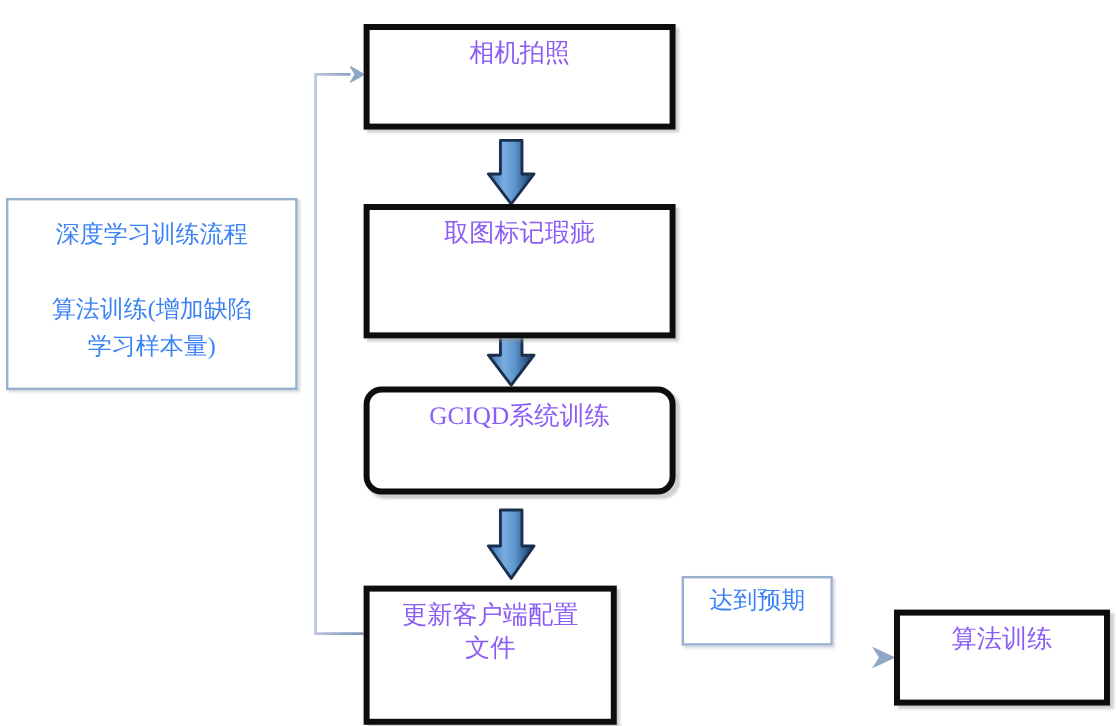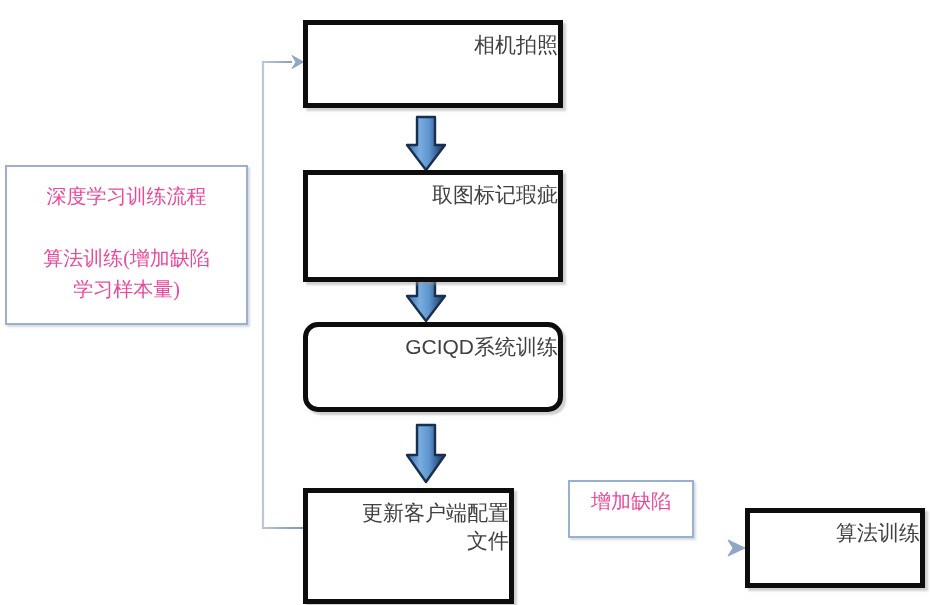--- a/index.html
+++ b/index.html
@@ -24,43 +24,43 @@
     box-sizing: border-box;
     background: #ffffff;
     border: 5px solid #0d0d0d;
     box-shadow: 3px 3px 2px rgba(150,150,150,0.45);
   }
   .proc-box .boxtext {
     position: absolute;
     left: 0;
     right: 0;
     top: 6px;
-    text-align: right;
-    font-family: Liberation Sans, sans-serif;
+    text-align: center;
+    font-family: Liberation Serif, serif;
     font-size: 21px;
     line-height: 1.32;
-    color: #404040;
+    color: #8b5cf6;
     white-space: pre-line;
   }
 
   
   .note-box {
     position: absolute;
     box-sizing: border-box;
     background: #ffffff;
     border: 2px solid #9bb0ce;
     box-shadow: 2px 2px 2px rgba(170,180,195,0.5);
   }
   .note-box .boxtext {
     position: absolute;
     left: 0;
     right: 0;
     text-align: center;
     font-family: "Liberation Serif", "DejaVu Serif", serif;
-    color: #ec4899;
+    color: #3b82f6;
     white-space: pre-line;
   }
 
   #note-left .boxtext {
     top: 14px;
     font-size: 20px;
     line-height: 1.55;
     padding: 0 12px;
   }
   #note-expect .boxtext {
@@ -155,20 +155,20 @@
   <div class="proc-box" id="step-3" style="left:303px; top:322px; width:260px; height:90px;border-radius:15px;">
     <div class="boxtext">GCIQD系统训练</div>
   </div>
 
   <div class="proc-box" id="step-4" style="left:303px; top:488px; width:211px; height:116px;">
     <div class="boxtext">更新客户端配置
 文件</div>
   </div>
 
   <div class="note-box" id="note-expect" style="left:568px; top:480px; width:126px; height:58px;">
-    <div class="boxtext">增加缺陷</div>
+    <div class="boxtext">达到预期</div>
   </div>
 
   <div class="proc-box" id="step-5" style="left:745px; top:508px; width:180px; height:80px;">
     <div class="boxtext">算法训练</div>
   </div>
 
 </div>
 
 </body></html>

